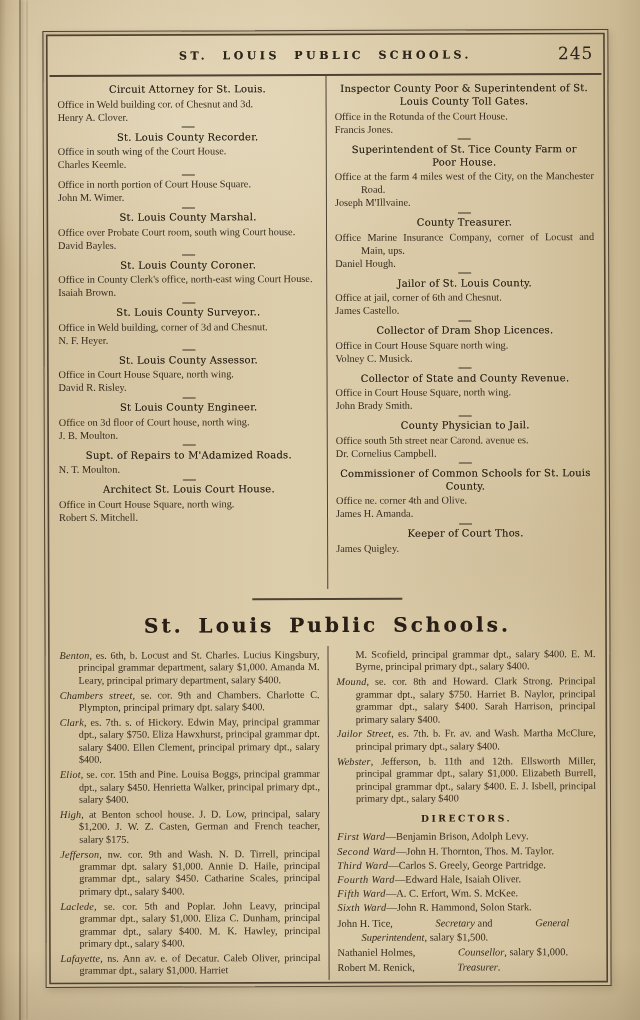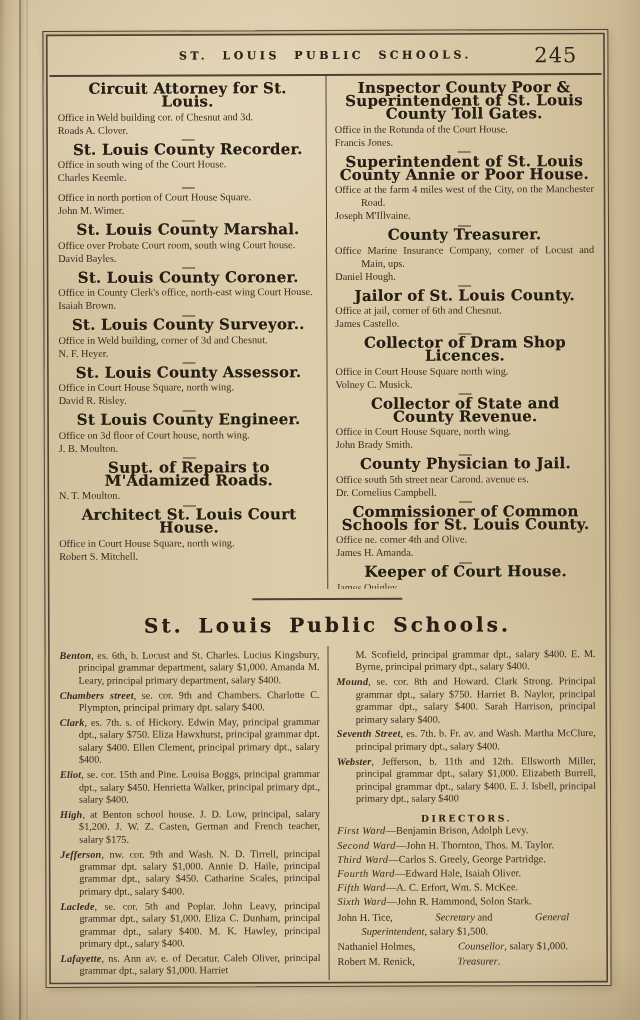--- a/index.html
+++ b/index.html
@@ -35,74 +35,74 @@
   .page *{box-sizing:border-box;}
   p{margin:0;}
   .page-header{position:relative;height:40px;border-bottom:2px solid #4e4234;flex:none;}
   .header-title{
     position:absolute;left:0;right:0;top:13px;text-align:center;
     font-family:"DejaVu Serif",serif;font-weight:bold;font-size:11px;
     letter-spacing:3.5px;word-spacing:7px;color:#2c2519;
     text-shadow:0 0 0.5px rgba(46,38,24,0.5);
   }
   .page-number{
-    position:absolute;right:24px;top:8px;font-size:21px;color:#2c2519;
+    position:absolute;right:8px;top:8px;font-size:17px;color:#2c2519;
     font-family:"DejaVu Serif",serif;letter-spacing:1px;
   }
   .top-section{height:513px;display:flex;flex:none;overflow:hidden;}
   .col{width:50%;padding:4px 8px 0 8px;overflow:hidden;}
   .col.rightc{border-left:1.6px solid #4e4234;}
   .entry-title{
-    font-family:"DejaVu Serif",serif;font-weight:bold;font-size:15px;
+    font-family:"DejaVu Serif",serif;font-weight:normal;font-size:10px;
     line-height:13px;text-align:center;margin:2px 4px 1.5px;color:#241e14;
     letter-spacing:0.2px;text-shadow:0 0 0.4px rgba(40,32,20,0.45);
   }
   .entry-office,.entry-name{font-size:10.3px;line-height:13px;color:#352b1e;}
   .entry-office{text-align:justify;padding-left:26px;text-indent:-26px;}
   .sep{width:13px;height:0;border-top:1.6px solid #3f3526;margin:3.5px auto 2.5px;}
   .mid-rule{width:150px;height:0;border-top:2px solid #4e4234;margin:9px auto 0;flex:none;}
   .main-heading{
     flex:none;text-align:center;padding:13px 0 9px;
     font-family:"DejaVu Serif",serif;font-weight:bold;font-size:20px;
     letter-spacing:3px;word-spacing:5px;color:#291f16;
     text-shadow:0 0 0.5px rgba(41,36,28,0.5);
   }
   .schools-section{flex:1;display:flex;min-height:0;overflow:hidden;}
   .scol{width:50%;padding:3px 8px 0 8px;overflow:hidden;}
   .scol.rightc{border-left:1.6px solid #4e4234;}
   .school{
     font-size:10.2px;line-height:12.4px;text-align:justify;
     padding-left:19px;text-indent:-19px;margin-bottom:2.5px;color:#352b1e;
   }
-  .school-name{font-style:italic;letter-spacing:0.2px;font-weight:bold;}
+  .school-name{font-style:italic;letter-spacing:0.2px;}
   .cont{padding-left:19px;text-indent:0;}
   .directors-heading{
     text-align:center;font-family:"DejaVu Serif",serif;font-weight:bold;
-    font-size:9.2px;letter-spacing:2.5px;margin:8px 0 0;color:#2b2216;
+    font-size:9.2px;letter-spacing:2.5px;margin:8px 0 6px;color:#2b2216;
   }
   .director{font-size:10.4px;line-height:14.2px;color:#352b1e;}
   .director .ward{font-style:italic;letter-spacing:0.4px;}
   .official{font-size:10.4px;line-height:13.8px;padding-left:24px;text-indent:-24px;margin-top:1.5px;color:#352b1e;}
   .official .it{font-style:italic;margin-left:40px;}
 </style>
 </head>
 <body>
 
 <div class="page">
   <div class="page-header">
     <div class="header-title">ST. LOUIS PUBLIC SCHOOLS.</div>
     <div class="page-number">245</div>
   </div>
 
   <div class="top-section">
     <div class="col" id="top-left">
         <div class="entry">
           <div class="entry-title">Circuit Attorney for St. Louis.</div>
           <div class="entry-office">Office in Weld building cor. of Chesnut and 3d.</div>
-          <div class="entry-name">Roads A. Clover.</div>
+          <div class="entry-name">Henry A. Clover.</div>
         </div>
         <div class="sep"></div>
         <div class="entry">
           <div class="entry-title">St. Louis County Recorder.</div>
           <div class="entry-office">Office in south wing of the Court House.</div>
           <div class="entry-name">Charles Keemle.</div>
         </div>
         <div class="sep"></div>
         <div class="entry">
           <div class="entry-office">Office in north portion of Court House Square.</div>
@@ -151,21 +151,21 @@
         </div>
       </div>
     <div class="col rightc" id="top-right">
         <div class="entry">
           <div class="entry-title">Inspector County Poor &amp; Superintendent of St. Louis County Toll Gates.</div>
           <div class="entry-office">Office in the Rotunda of the Court House.</div>
           <div class="entry-name">Francis Jones.</div>
         </div>
         <div class="sep"></div>
         <div class="entry">
-          <div class="entry-title">Superintendent of St. Louis County Annie or Poor House.</div>
+          <div class="entry-title">Superintendent of St. Tice County Farm or Poor House.</div>
           <div class="entry-office">Office at the farm 4 miles west of the City, on the Manchester Road.</div>
           <div class="entry-name">Joseph M'Illvaine.</div>
         </div>
         <div class="sep"></div>
         <div class="entry">
           <div class="entry-title">County Treasurer.</div>
           <div class="entry-office">Office Marine Insurance Company, corner of Locust and Main, ups.</div>
           <div class="entry-name">Daniel Hough.</div>
         </div>
         <div class="sep"></div>
@@ -193,21 +193,21 @@
           <div class="entry-name">Dr. Cornelius Campbell.</div>
         </div>
         <div class="sep"></div>
         <div class="entry">
           <div class="entry-title">Commissioner of Common Schools for St. Louis County.</div>
           <div class="entry-office">Office ne. corner 4th and Olive.</div>
           <div class="entry-name">James H. Amanda.</div>
         </div>
         <div class="sep"></div>
         <div class="entry">
-          <div class="entry-title">Keeper of Court House.</div>
+          <div class="entry-title">Keeper of Court Thos.</div>
           <div class="entry-name">James Quigley.</div>
         </div>
       </div>
   </div>
 
   <div class="mid-rule"></div>
 
   <div class="main-heading">St. Louis Public Schools.</div>
 
   <div class="schools-section">
@@ -217,21 +217,21 @@
         <p class="school"><span class="school-name">Clark</span><span>, es. 7th. s. of Hickory. Edwin May, principal grammar dpt., salary $750. Eliza Hawxhurst, principal grammar dpt. salary $400. Ellen Clement, principal primary dpt., salary $400.</span></p>
         <p class="school"><span class="school-name">Eliot</span><span>, se. cor. 15th and Pine. Louisa Boggs, principal grammar dpt., salary $450. Henrietta Walker, principal primary dpt., salary $400.</span></p>
         <p class="school"><span class="school-name">High</span><span>, at Benton school house. J. D. Low, principal, salary $1,200. J. W. Z. Casten, German and French teacher, salary $175.</span></p>
         <p class="school"><span class="school-name">Jefferson</span><span>, nw. cor. 9th and Wash. N. D. Tirrell, principal grammar dpt. salary $1,000. Annie D. Haile, principal grammar dpt., salary $450. Catharine Scales, principal primary dpt., salary $400.</span></p>
         <p class="school"><span class="school-name">Laclede</span><span>, se. cor. 5th and Poplar. John Leavy, principal grammar dpt., salary $1,000. Eliza C. Dunham, principal grammar dpt., salary $400. M. K. Hawley, principal primary dpt., salary $400.</span></p>
         <p class="school"><span class="school-name">Lafayette</span><span>, ns. Ann av. e. of Decatur. Caleb Oliver, principal grammar dpt., salary $1,000. Harriet</span></p>
       </div>
     <div class="scol rightc" id="schools-right">
         <p class="school cont">M. Scofield, principal grammar dpt., salary $400. E. M. Byrne, principal primary dpt., salary $400.</p>
         <p class="school"><span class="school-name">Mound</span><span>, se. cor. 8th and Howard. Clark Strong. Principal grammar dpt., salary $750. Harriet B. Naylor, principal grammar dpt., salary $400. Sarah Harrison, principal primary salary $400.</span></p>
-        <p class="school"><span class="school-name">Seventh Street</span><span>, es. 7th. b. Fr. av. and Wash. Martha McClure, principal primary dpt., salary $400.</span></p>
+        <p class="school"><span class="school-name">Jailor Street</span><span>, es. 7th. b. Fr. av. and Wash. Martha McClure, principal primary dpt., salary $400.</span></p>
         <p class="school"><span class="school-name">Webster</span><span>, Jefferson, b. 11th and 12th. Ellsworth Miller, principal grammar dpt., salary $1,000. Elizabeth Burrell, principal grammar dpt., salary $400. E. J. Isbell, principal primary dpt., salary $400</span></p>
         <div class="directors-heading">DIRECTORS.</div>
         <p class="director"><span class="ward">First Ward</span><span>—Benjamin Brison, Adolph Levy.</span></p>
         <p class="director"><span class="ward">Second Ward</span><span>—John H. Thornton, Thos. M. Taylor.</span></p>
         <p class="director"><span class="ward">Third Ward</span><span>—Carlos S. Greely, George Partridge.</span></p>
         <p class="director"><span class="ward">Fourth Ward</span><span>—Edward Hale, Isaiah Oliver.</span></p>
         <p class="director"><span class="ward">Fifth Ward</span><span>—A. C. Erfort, Wm. S. McKee.</span></p>
         <p class="director"><span class="ward">Sixth Ward</span><span>—John R. Hammond, Solon Stark.</span></p>
         <p class="official"><span>John H. Tice, </span><span class="it">Secretary</span><span> and </span><span class="it">General Superintendent</span><span>, salary $1,500.</span></p>
         <p class="official"><span>Nathaniel Holmes, </span><span class="it">Counsellor</span><span>, salary $1,000.</span></p>

